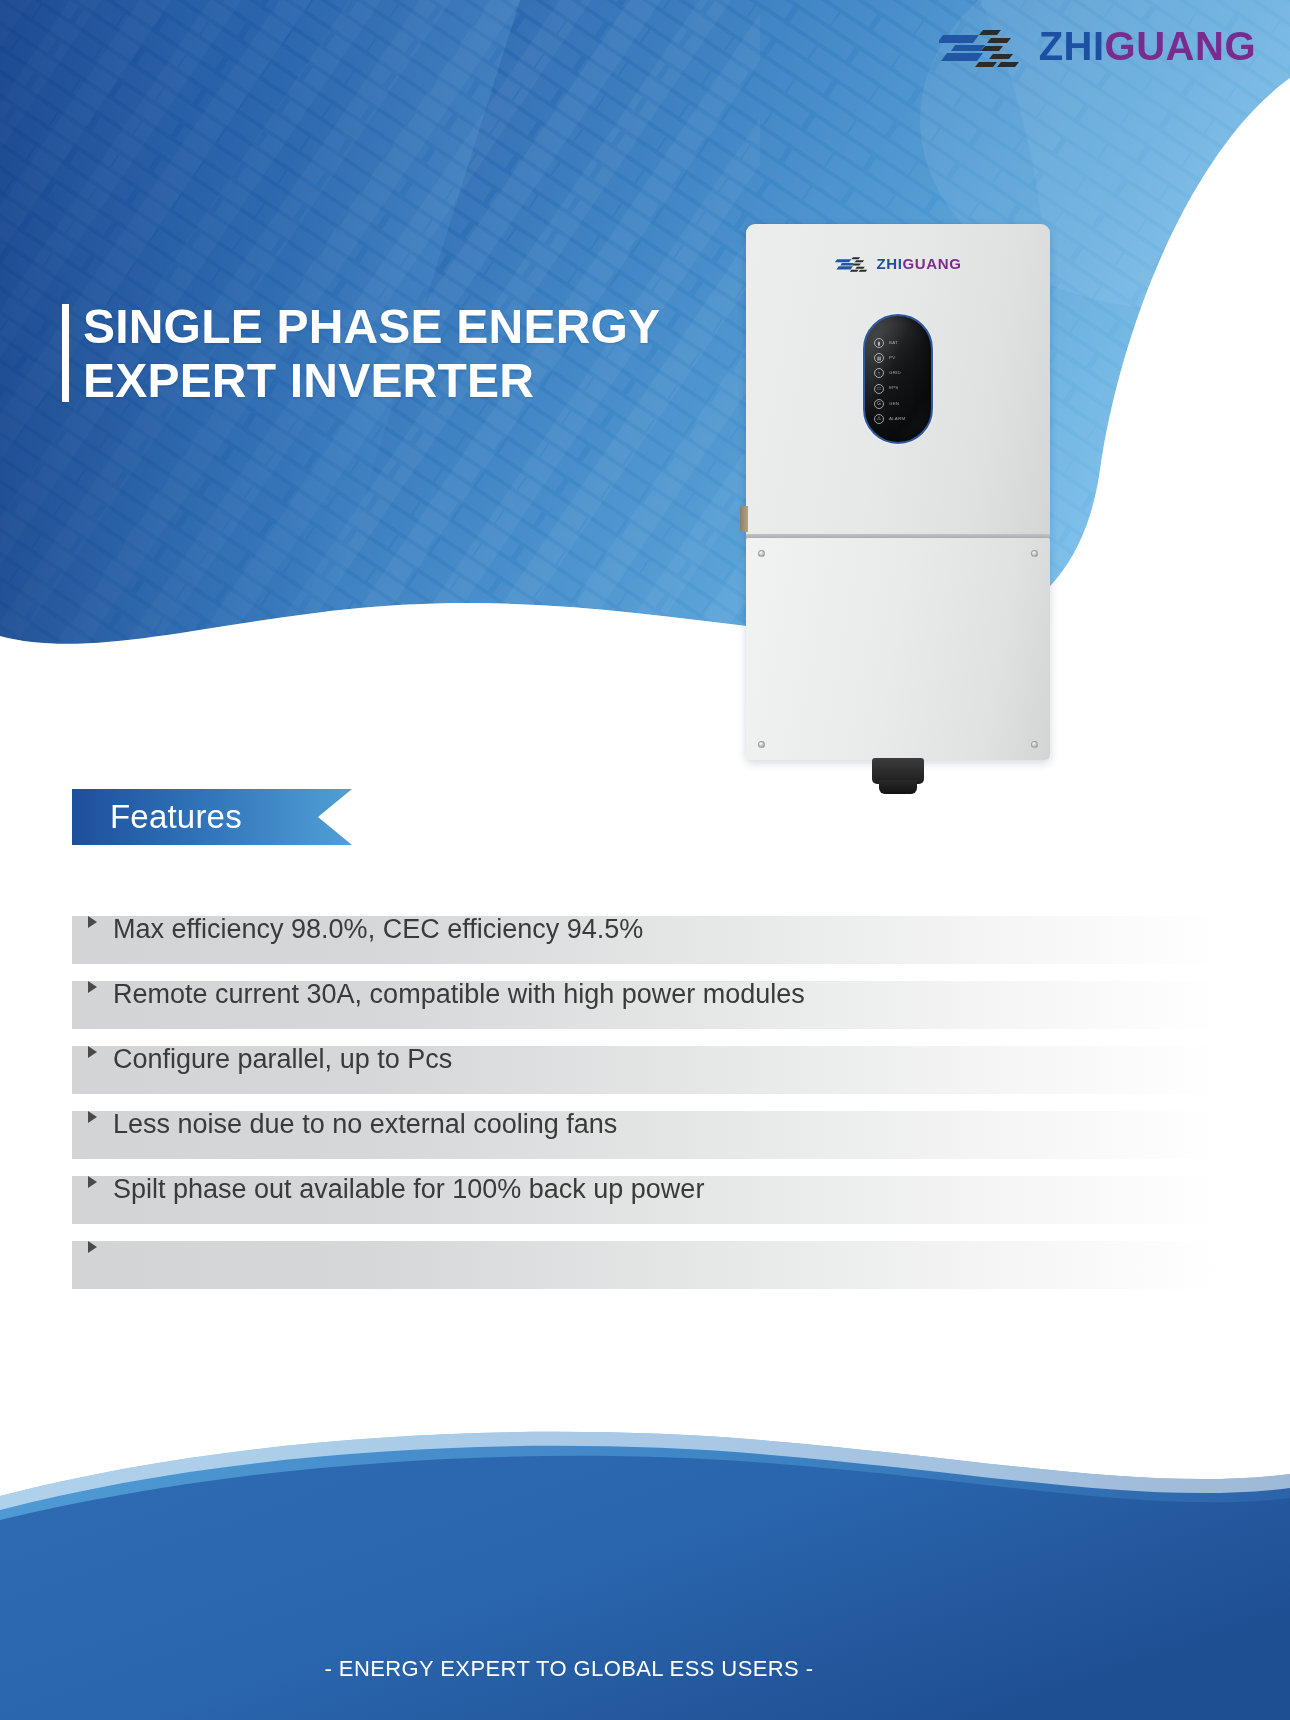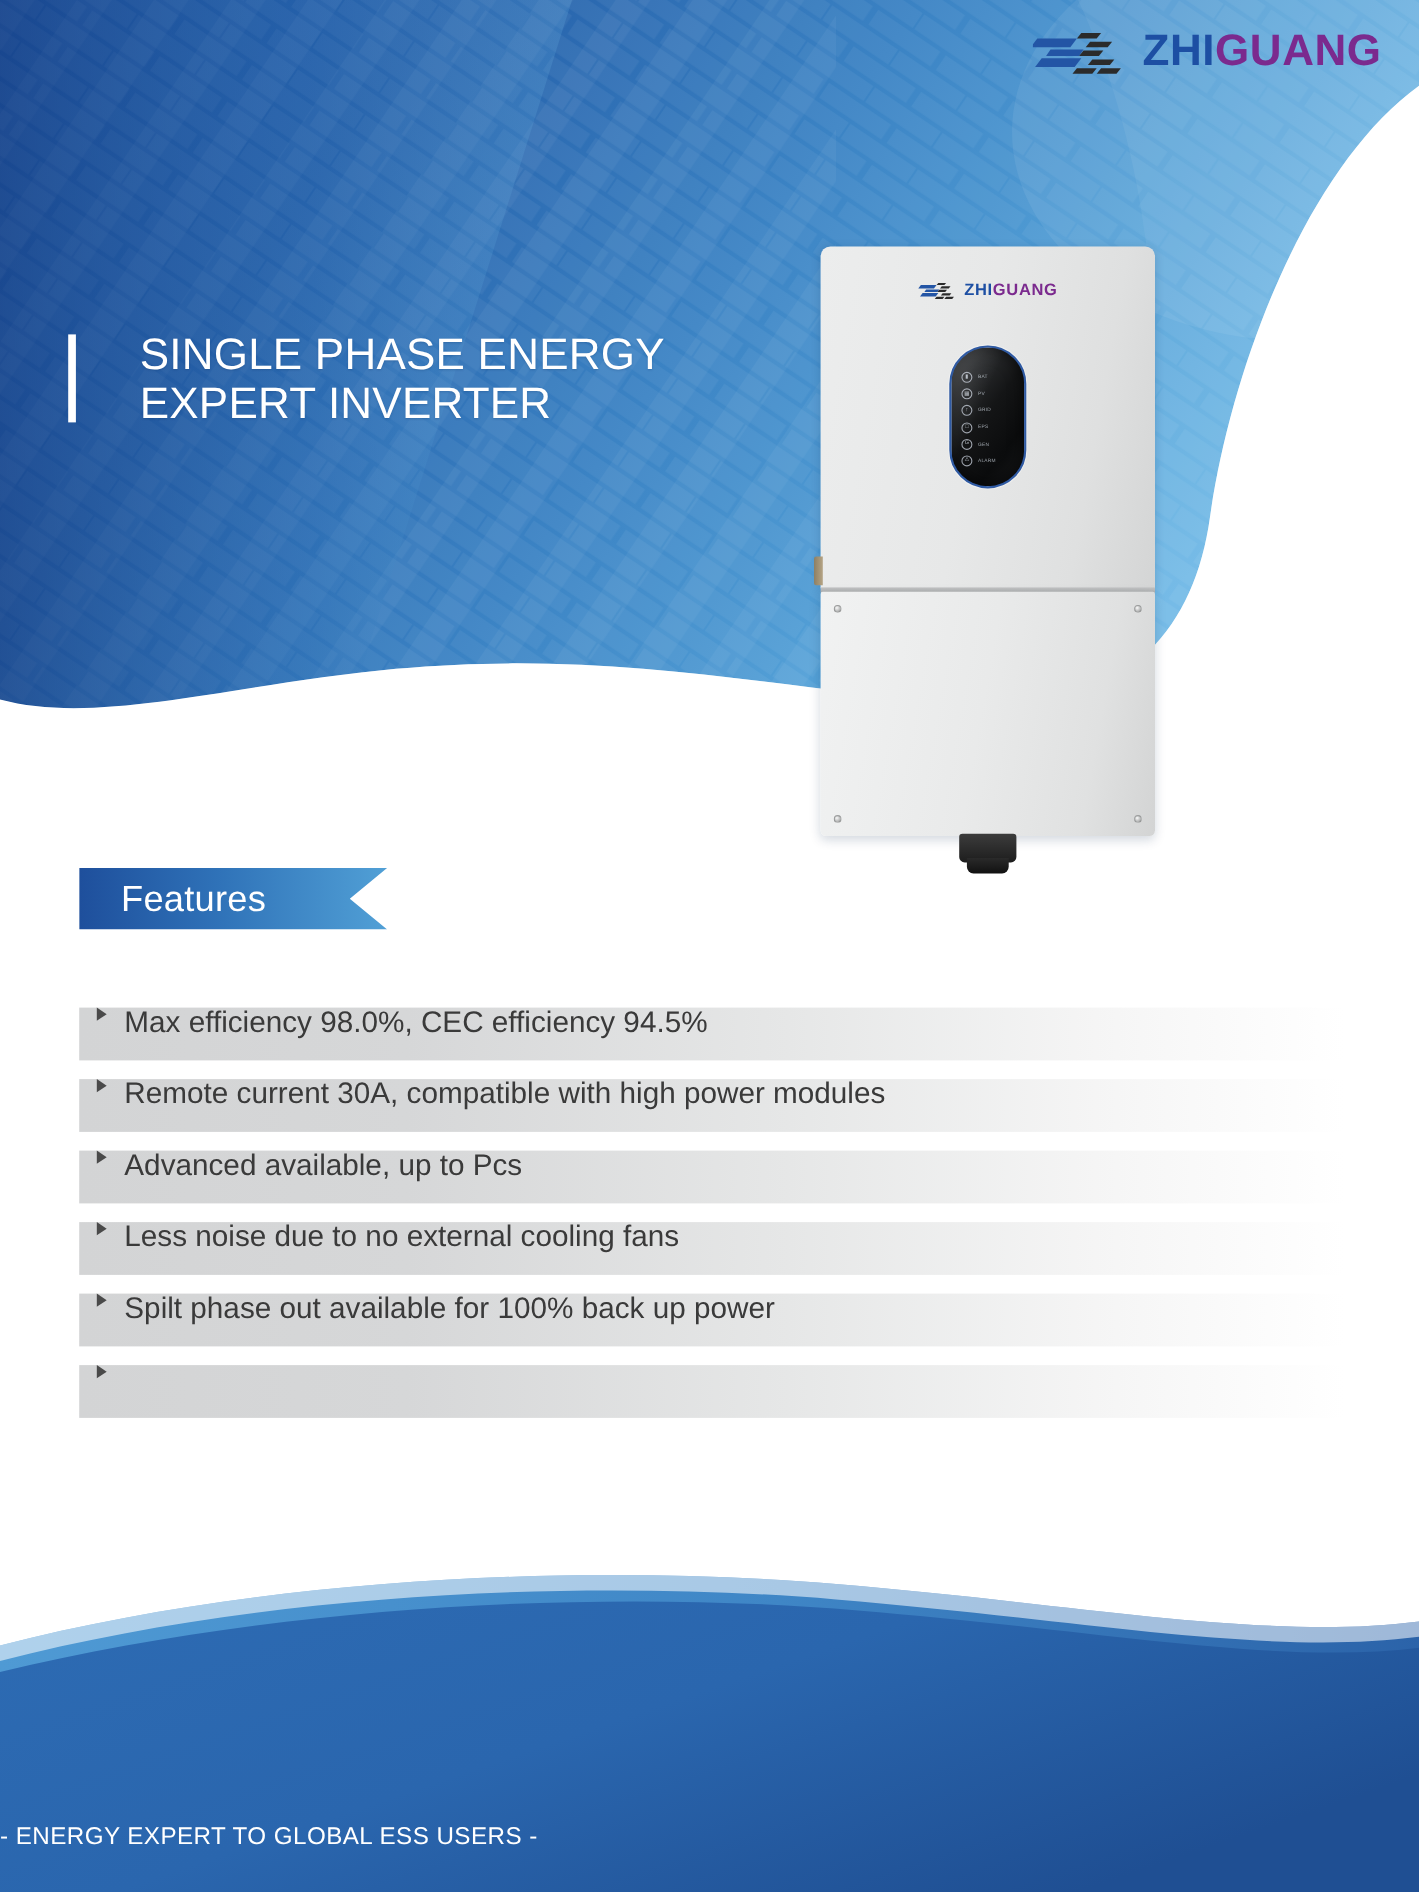--- a/index.html
+++ b/index.html
@@ -26,22 +26,22 @@
   .logo-text { font-size:40px; font-weight:bold; letter-spacing:0.5px; line-height:1; white-space:nowrap; }
   .logo-text .zhi { color:#1d4fa3; }
   .logo-text .guang { color:#7b2a8e; }
 
   .hero-title {
     position:absolute; left:62px; top:300px; z-index:30;
     display:flex; align-items:stretch; gap:14px;
   }
   .title-bar { width:7px; background:#ffffff; flex:0 0 auto; margin-top:4px; margin-bottom:6px; }
   .title-lines {
-    color:#ffffff; font-size:40px; font-weight:normal; line-height:1.12;
-    letter-spacing:0.2px; text-shadow:0 1px 2px rgba(0,40,90,.22);margin-left:44px;
+    color:#ffffff; font-size:48px; font-weight:bold; line-height:1.12;
+    letter-spacing:0.2px; text-shadow:0 1px 2px rgba(0,40,90,.22);
   }
 
   
   .product {
     position:absolute; left:746px; top:224px; width:304px; height:545px; z-index:35;
   }
   .prod-top {
     position:absolute; left:0; top:0; width:304px; height:312px;
     background: linear-gradient(100deg,#eceded 0%,#e7e8e8 46%,#dfe0e0 78%,#d4d5d5 100%);
     border-radius:9px 9px 2px 2px;
@@ -134,21 +134,21 @@
     border-left:9px solid #4a4a4a;
   }
   .feature-text {
     margin-left:16px; font-size:27px; color:#3a3a3a; line-height:1; white-space:nowrap;
   }
 
   
   .footer { position:absolute; left:0; bottom:0; width:1290px; height:320px; overflow:hidden; }
   .footer svg { position:absolute; left:0; top:0; }
   .footer-text {
-    position:absolute; left:0; bottom:38px; width:1138px; 
+    position:absolute; left:0; bottom:38px; width:1138px; text-align:center;
     color:#ffffff; font-size:22px; letter-spacing:.4px; z-index:10;margin-top:12px;
   }
 </style>
 </head>
 <body>
 
 <div class="page">
 
   <div class="hero">
     <svg class="hero-svg" width="1290" height="700" viewBox="0 0 1290 700">
@@ -309,21 +309,21 @@
     <div class="feature-row">
       <div class="feature-bullet"></div>
       <div class="feature-text">Max efficiency 98.0%, CEC efficiency 94.5%</div>
     </div>
     <div class="feature-row">
       <div class="feature-bullet"></div>
       <div class="feature-text">Remote current 30A, compatible with high power modules</div>
     </div>
     <div class="feature-row">
       <div class="feature-bullet"></div>
-      <div class="feature-text">Advanced available, up to Pcs</div>
+      <div class="feature-text">Configure parallel, up to Pcs</div>
     </div>
     <div class="feature-row">
       <div class="feature-bullet"></div>
       <div class="feature-text">Less noise due to no external cooling fans</div>
     </div>
     <div class="feature-row">
       <div class="feature-bullet"></div>
       <div class="feature-text">Spilt phase out available for 100% back up power</div>
     </div>
     <div class="feature-row">

